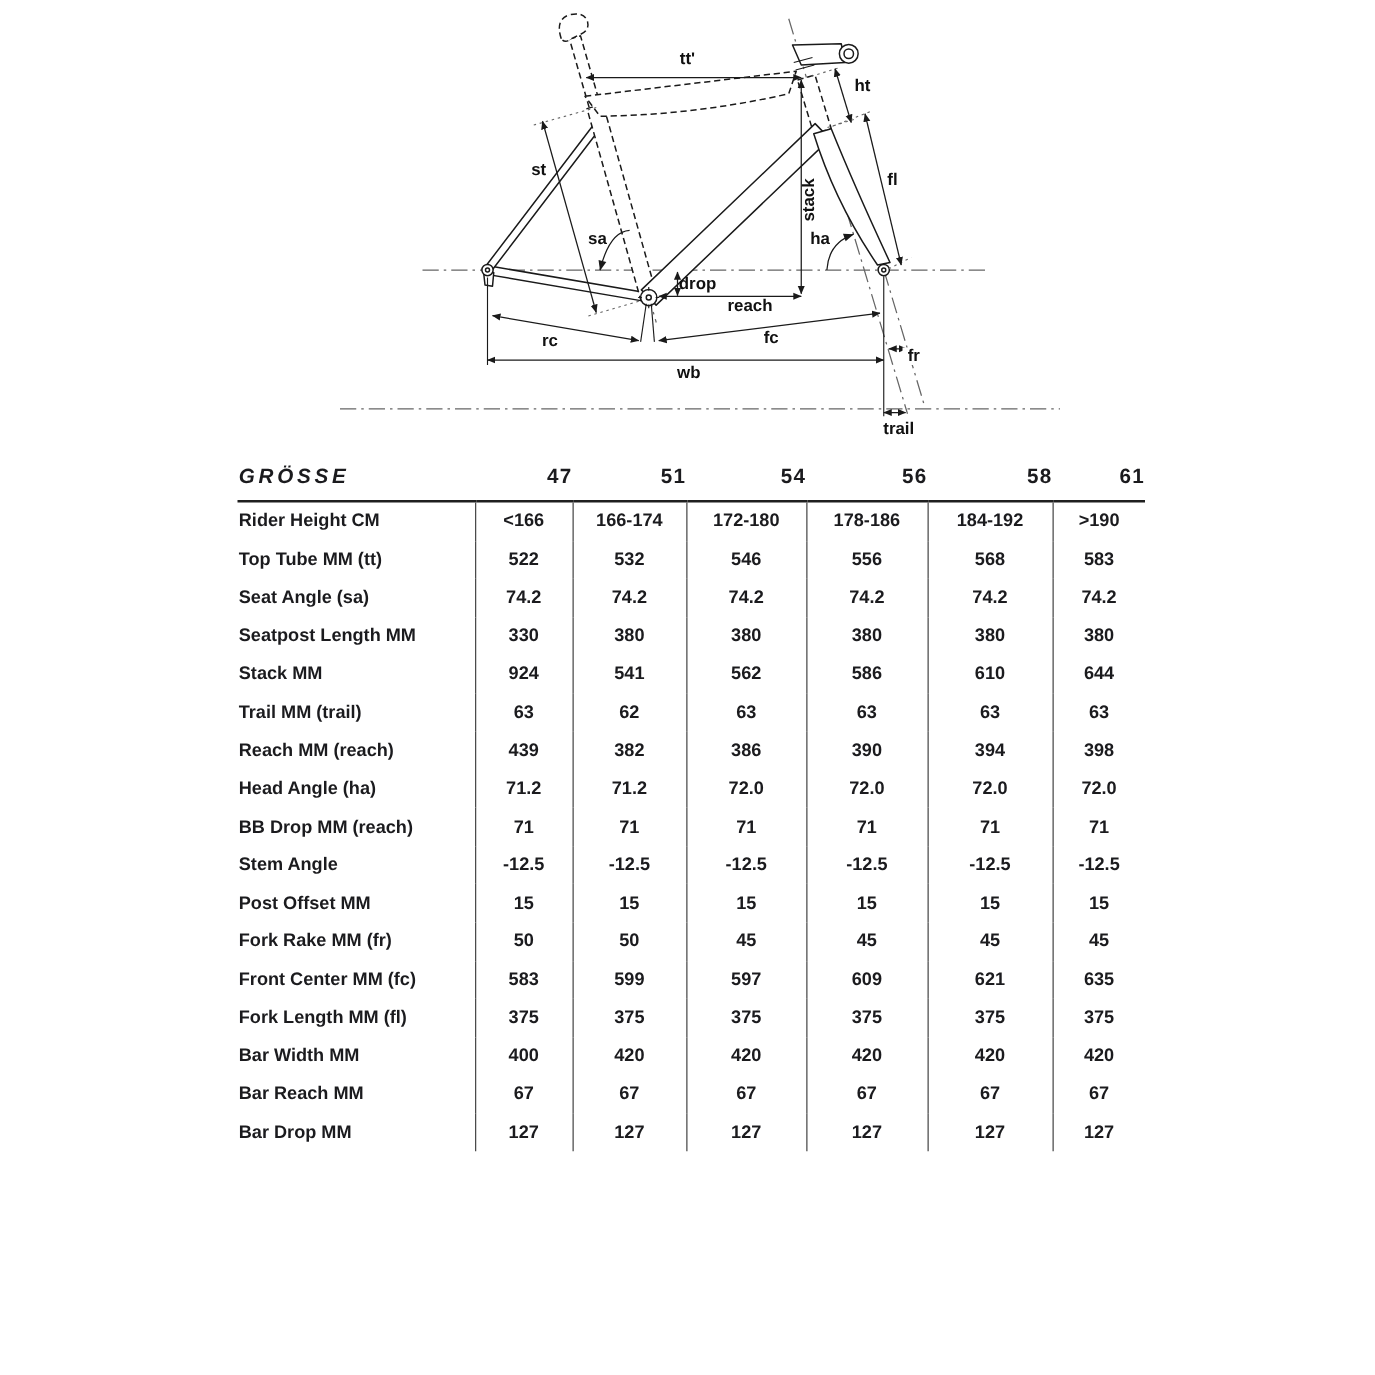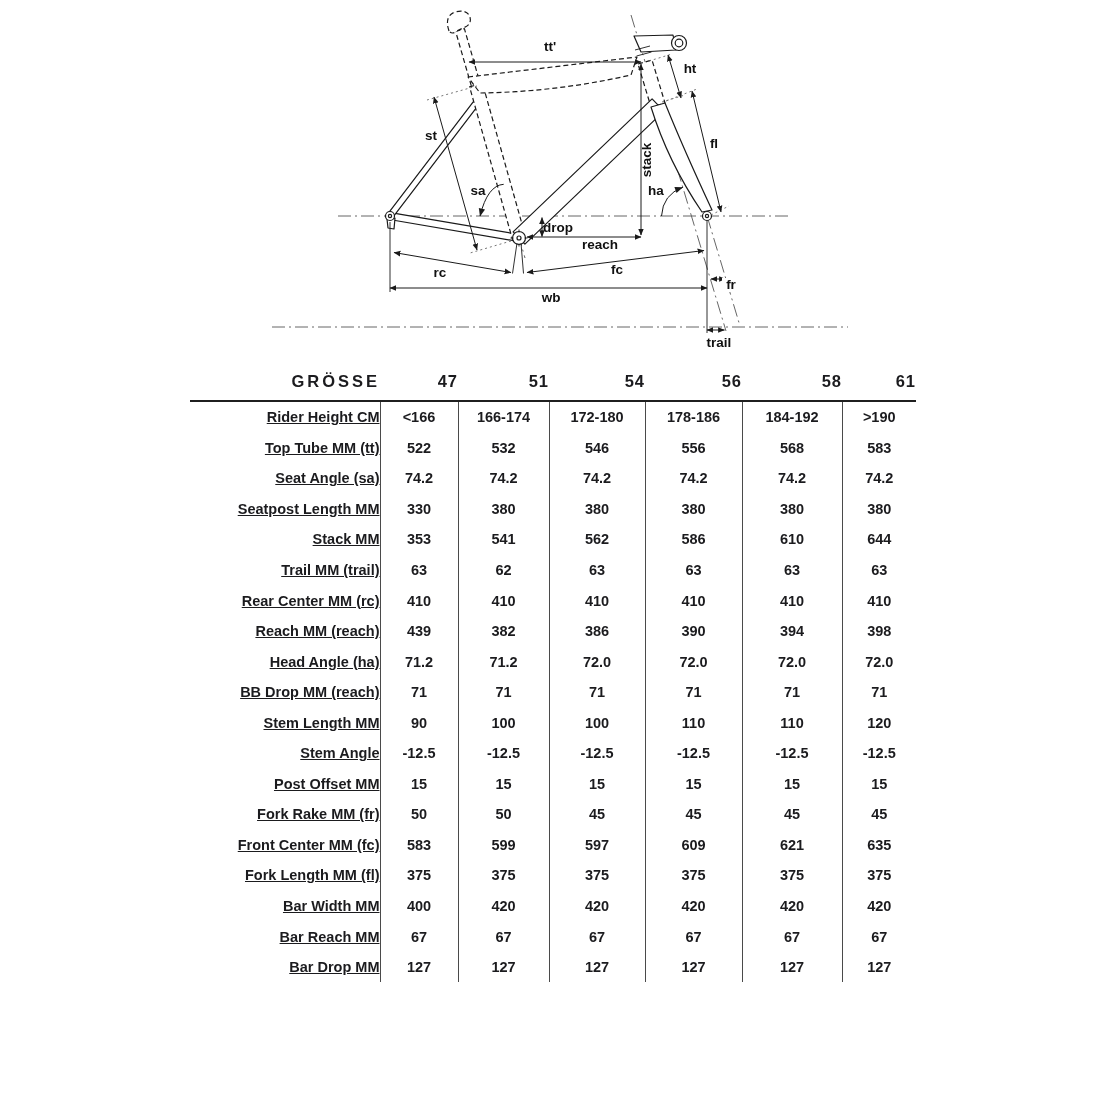--- a/index.html
+++ b/index.html
@@ -7,23 +7,23 @@
   #diagram{position:absolute;left:0;top:0;}
   .dim{stroke:#1a1a1a;stroke-width:1;fill:none;}
   .cl{stroke:#666;stroke-width:1;fill:none;stroke-dasharray:13 4 2 4;}
   .wit{stroke:#666;stroke-width:0.9;fill:none;stroke-dasharray:2 3;}
   .wits{stroke:#1a1a1a;stroke-width:0.9;fill:none;}
   .frm{stroke:#1a1a1a;stroke-width:1.2;fill:#fff;stroke-linejoin:round;}
   .frmd{stroke:#1a1a1a;stroke-width:1.2;fill:#fff;stroke-linejoin:round;stroke-dasharray:5 3;}
   .lab{font-family:"Liberation Sans",sans-serif;font-weight:bold;font-size:13.5px;fill:#111;text-anchor:middle;}
   .geo-table{position:absolute;left:190px;top:354px;width:726px;border-collapse:collapse;table-layout:fixed;}
   .geo-table th{font-size:16.5px;font-weight:bold;height:37px;vertical-align:bottom;padding:0 0 9px 0;text-align:right;border-bottom:2px solid #1f1f1f;letter-spacing:1px;}
-  .geo-table th.lbl{text-align:right;letter-spacing:3px;padding-left:1px;}
+  .geo-table th.lbl{text-align:left;letter-spacing:3px;padding-left:1px;font-style:italic;}
   .geo-table td{font-size:14.5px;font-weight:bold;height:30.55px;padding:0;text-align:center;}
-  .geo-table td.lbl{text-align:right;padding-left:1px;text-decoration:underline;}
+  .geo-table td.lbl{text-align:left;padding-left:1px;}
   .geo-table td:not(.lbl){border-left:1px solid #4a4a4a;}
 </style>
 </head>
 <body>
 
 <svg id="diagram" width="1100" height="355" viewBox="0 0 1100 355" xmlns="http://www.w3.org/2000/svg">
   <defs>
     <marker id="ah" viewBox="0 0 10 10" refX="8.5" refY="5" markerWidth="7.5" markerHeight="7.5" orient="auto-start-reverse">
       <path d="M0,1.2 L9,5 L0,8.8 Z" fill="#1a1a1a"></path>
     </marker>
@@ -166,44 +166,35 @@
         <td class="lbl">Seatpost Length MM</td>
         <td>330</td>
         <td>380</td>
         <td>380</td>
         <td>380</td>
         <td>380</td>
         <td>380</td>
       </tr>
       <tr>
         <td class="lbl">Stack MM</td>
-        <td>353</td>
+        <td>924</td>
         <td>541</td>
         <td>562</td>
         <td>586</td>
         <td>610</td>
         <td>644</td>
       </tr>
       <tr>
         <td class="lbl">Trail MM (trail)</td>
         <td>63</td>
         <td>62</td>
         <td>63</td>
         <td>63</td>
         <td>63</td>
         <td>63</td>
-      </tr>
-      <tr>
-        <td class="lbl">Rear Center MM (rc)</td>
-        <td>410</td>
-        <td>410</td>
-        <td>410</td>
-        <td>410</td>
-        <td>410</td>
-        <td>410</td>
       </tr>
       <tr>
         <td class="lbl">Reach MM (reach)</td>
         <td>439</td>
         <td>382</td>
         <td>386</td>
         <td>390</td>
         <td>394</td>
         <td>398</td>
       </tr>
@@ -219,29 +210,20 @@
       <tr>
         <td class="lbl">BB Drop MM (reach)</td>
         <td>71</td>
         <td>71</td>
         <td>71</td>
         <td>71</td>
         <td>71</td>
         <td>71</td>
       </tr>
       <tr>
-        <td class="lbl">Stem Length MM</td>
-        <td>90</td>
-        <td>100</td>
-        <td>100</td>
-        <td>110</td>
-        <td>110</td>
-        <td>120</td>
-      </tr>
-      <tr>
         <td class="lbl">Stem Angle</td>
         <td>-12.5</td>
         <td>-12.5</td>
         <td>-12.5</td>
         <td>-12.5</td>
         <td>-12.5</td>
         <td>-12.5</td>
       </tr>
       <tr>
         <td class="lbl">Post Offset MM</td>

